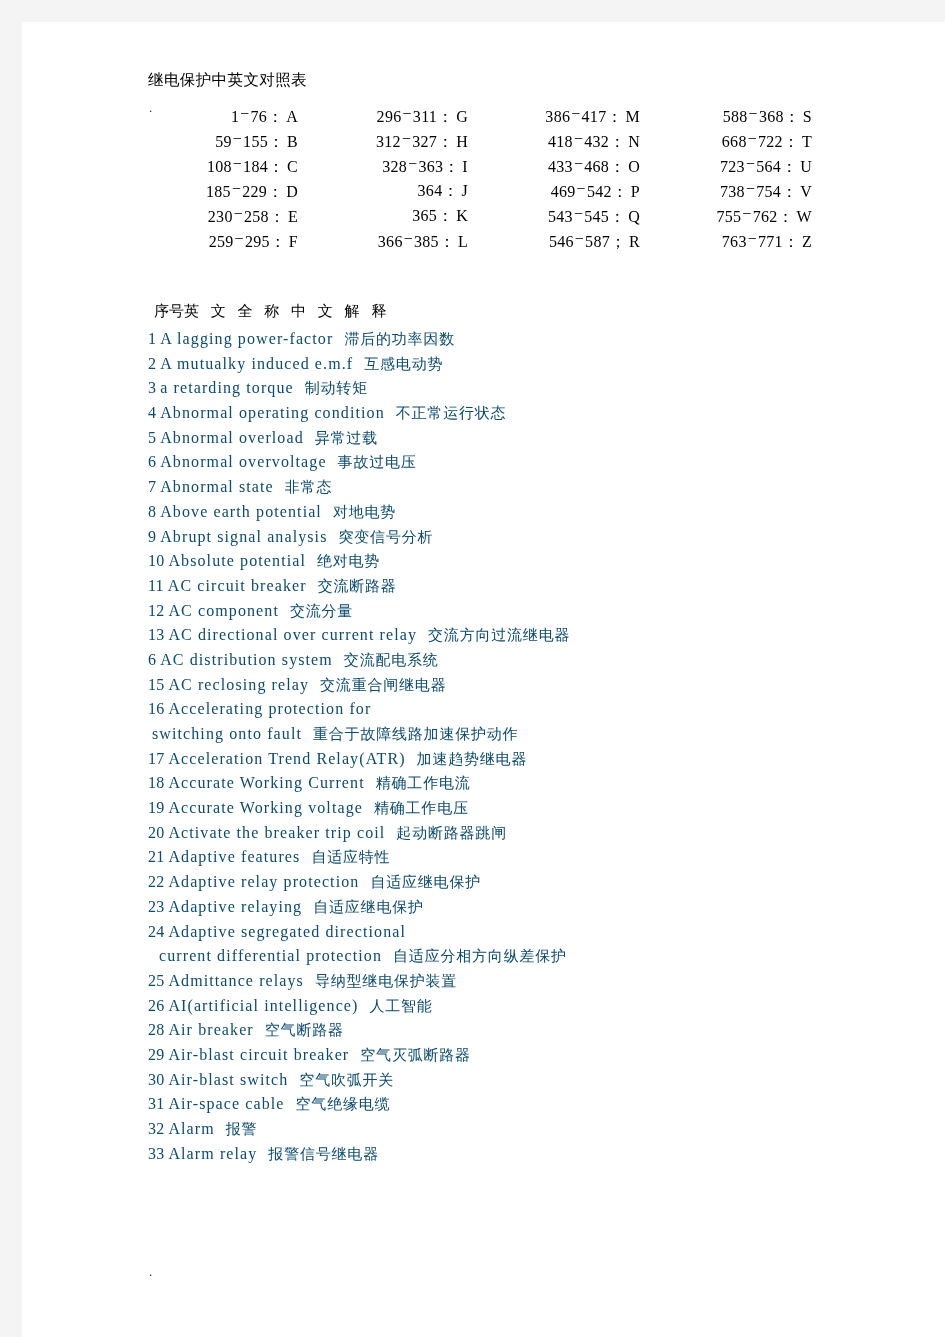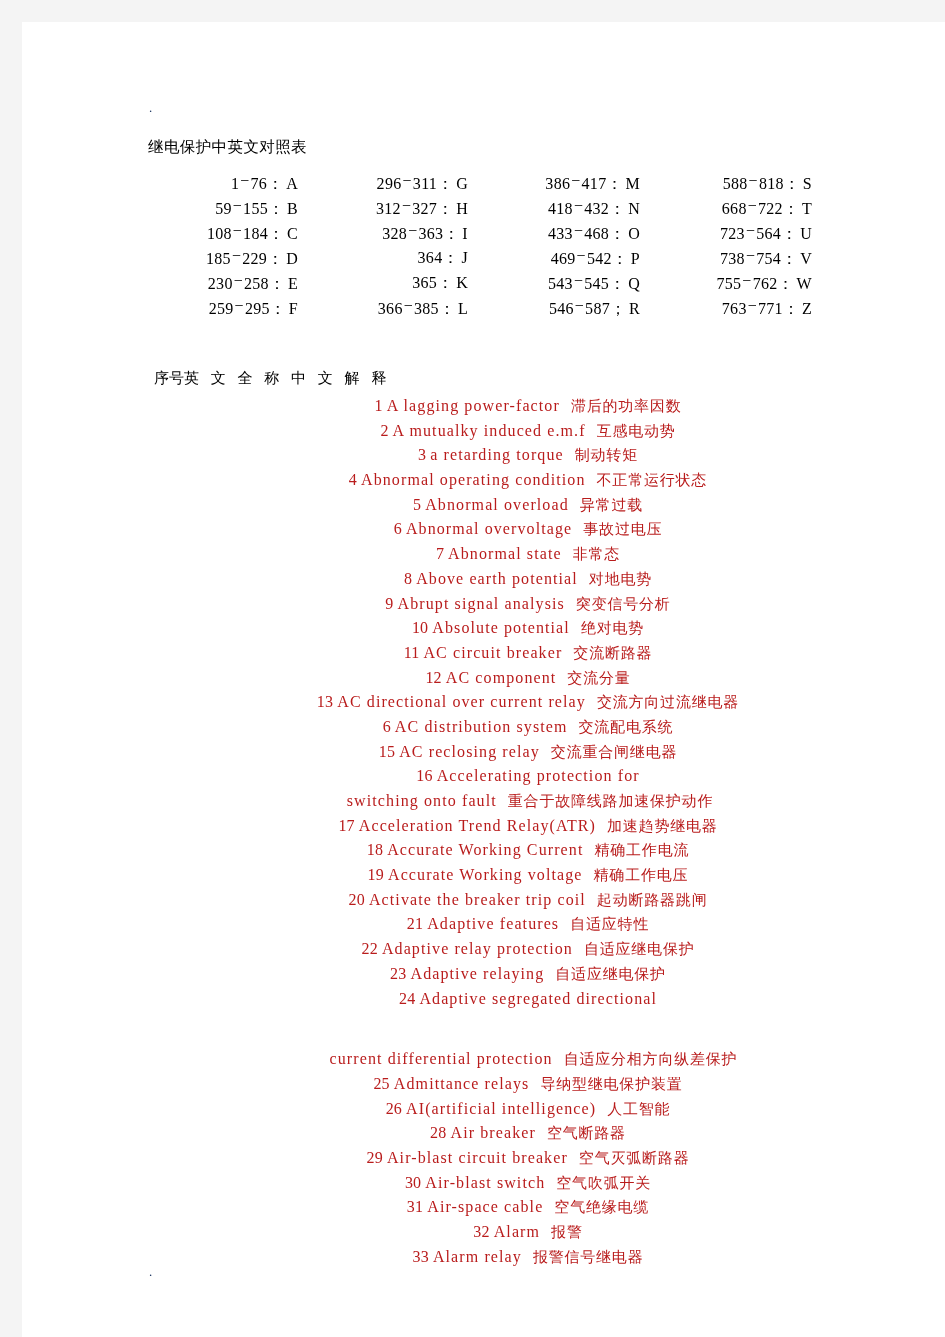--- a/index.html
+++ b/index.html
@@ -38,21 +38,21 @@
     left: 126px;
     top: 0;
     width: 760px;
   }
 
   
   .doc-title {
     font-family: Liberation Sans, sans-serif;
     font-size: 15.5px;
     color: #000;
-    margin-top: 115px;
+    margin-top: 48px;
     letter-spacing: 0.4px;
     white-space: nowrap;
   }
 
   
   .index-table {
     margin-top: 13px;
     border-collapse: collapse;
     font-size: 16px;
     color: #000;
@@ -94,22 +94,21 @@
     padding-left: 6px;
     white-space: nowrap;
     margin-top: 48px;
   }
   .col-header .sp { letter-spacing: 3.5px; }
 
   .entry {
     height: 24.7px;
     line-height: 24.7px;
     white-space: nowrap;
-    color: #b91c1c;
-    text-align: center;
+    color: #0c4a6e;
   }
   .entry .num {
     font-family: "Liberation Serif", serif;
     letter-spacing: 0.2px;
   }
   .entry .en {
     font-family: "Liberation Serif", serif;
     letter-spacing: 1.1px;
     padding-left: 4px;
   }
@@ -117,41 +116,40 @@
     font-family: "DejaVu Sans", sans-serif;
     font-size: 15px;
     letter-spacing: 0.8px;
     padding-left: 11px;
   }
   .entry.cont {
     padding-left: 0;
   }
   .entry.cont.indent {
     padding-left: 7px;
-    margin-top: 36px;
   }
 </style>
 </head>
 <body>
 
 <div class="page">
 
   <div class="dot-mark dot-top">.</div>
 
   <div class="content">
 
     <div class="doc-title">继电保护中英文对照表</div>
 
     <table class="index-table">
       <tbody>
           <tr>
             <td class="c0"><span class="rng">1</span><span class="dash">−</span><span class="rng">76</span><span class="sep">：</span><span class="letter">A</span></td>
             <td class="c1"><span class="rng">296</span><span class="dash">−</span><span class="rng">311</span><span class="sep">：</span><span class="letter">G</span></td>
             <td class="c2"><span class="rng">386</span><span class="dash">−</span><span class="rng">417</span><span class="sep">：</span><span class="letter">M</span></td>
-            <td class="c3"><span class="rng">588</span><span class="dash">−</span><span class="rng">818</span><span class="sep">：</span><span class="letter">S</span></td>
+            <td class="c3"><span class="rng">588</span><span class="dash">−</span><span class="rng">368</span><span class="sep">：</span><span class="letter">S</span></td>
           </tr>
           <tr>
             <td class="c0"><span class="rng">59</span><span class="dash">−</span><span class="rng">155</span><span class="sep">：</span><span class="letter">B</span></td>
             <td class="c1"><span class="rng">312</span><span class="dash">−</span><span class="rng">327</span><span class="sep">：</span><span class="letter">H</span></td>
             <td class="c2"><span class="rng">418</span><span class="dash">−</span><span class="rng">432</span><span class="sep">：</span><span class="letter">N</span></td>
             <td class="c3"><span class="rng">668</span><span class="dash">−</span><span class="rng">722</span><span class="sep">：</span><span class="letter">T</span></td>
           </tr>
           <tr>
             <td class="c0"><span class="rng">108</span><span class="dash">−</span><span class="rng">184</span><span class="sep">：</span><span class="letter">C</span></td>
             <td class="c1"><span class="rng">328</span><span class="dash">−</span><span class="rng">363</span><span class="sep">：</span><span class="letter">I</span></td>

